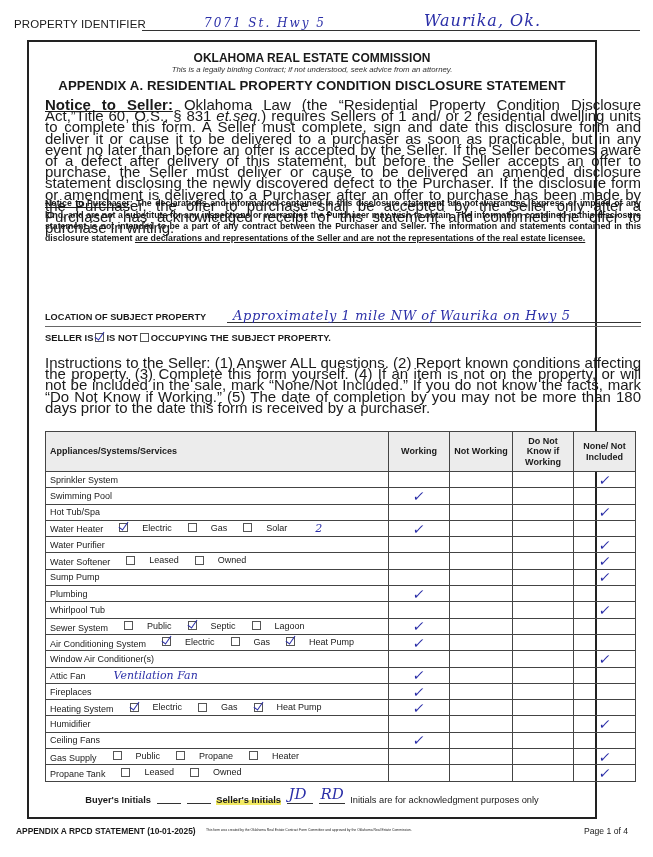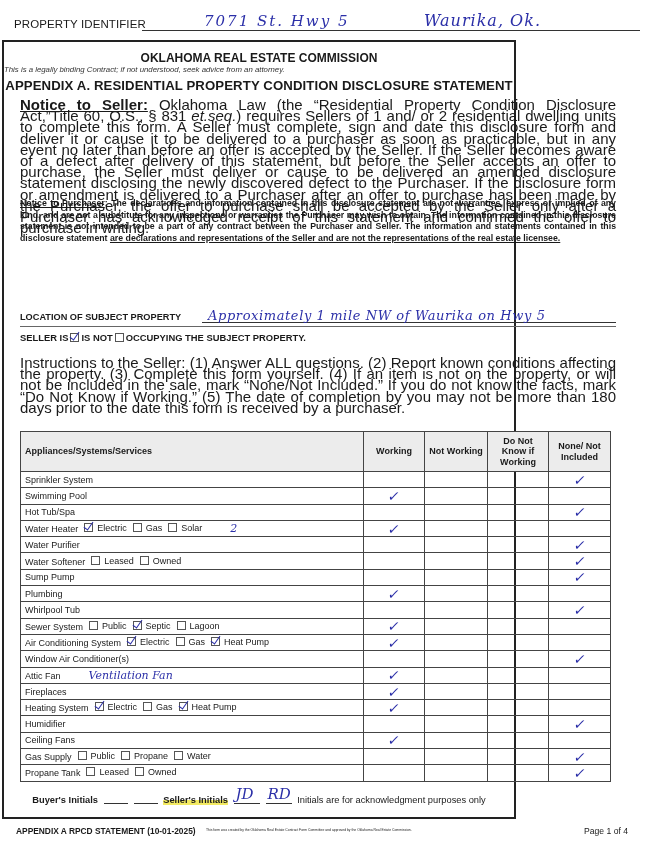--- a/index.html
+++ b/index.html
@@ -5,28 +5,28 @@
   * { box-sizing: border-box; margin: 0; padding: 0; }
   html, body { width: 653px; height: 857px; background: #ffffff; overflow: hidden; }
   body { position: relative; font-family: "Liberation Sans", sans-serif; color: #1a1a1a; }
 
   .hand { font-family: "DejaVu Serif", serif; font-style: italic; color: #2b2fa8; }
 
   
   .prop-id { position: absolute; left: 14px; top: 10px; width: 626px; height: 22px; }
   .prop-id .lbl { position: absolute; left: 0; bottom: 2px; font-size: 11.5px; letter-spacing: 0.1px; }
   .prop-id .line { position: absolute; left: 128px; right: 0; bottom: 1px; border-bottom: 1px solid #333; }
-  .prop-id .val1 { position: absolute; left: 190px; bottom: 2px; font-size: 15px; letter-spacing: 2px; }
+  .prop-id .val1 { position: absolute; left: 190px; bottom: 2px; font-size: 12px; letter-spacing: 2px; }
   .prop-id .val2 { position: absolute; left: 410px; bottom: 2px; font-size: 16px; letter-spacing: 1px; }
 
   
-  .box { position: absolute; left: 2px; top: 40px; width: 514px; height: 779px; border: 2px solid #222; }
+  .box { position: absolute; left: 27px; top: 40px; width: 570px; height: 779px; border: 2px solid #222; }
 
   .hdr1 { position: absolute; left: 0; right: 0; top: 9px; text-align: center; font-weight: bold; font-size: 12px; }
-  .hdr2 { position: absolute; left: 0; right: 0; top: 23px; font-style: italic; font-size: 7.8px; color: #333; }
+  .hdr2 { position: absolute; left: 0; right: 0; top: 23px; text-align: center; font-style: italic; font-size: 7.8px; color: #333; }
   .hdr3 { position: absolute; left: 0; right: 0; top: 36px; text-align: center; font-weight: bold; font-size: 13.2px; letter-spacing: 0.1px; }
 
   .para { position: absolute; left: 16px; width: 596px; font-size: 15px; line-height: 11.2px; text-align: justify; }
   .para.bold { font-weight: bold; font-size: 8.75px; line-height: 11.6px; }
   .u { text-decoration: underline; }
   .ub { text-decoration: underline; font-weight: bold; }
 
   .loc { position: absolute; left: 16px; top: 262px; width: 596px; height: 20px; }
   .loc .lbl { position: absolute; left: 0; bottom: 2px; font-weight: bold; font-size: 9.2px; }
   .loc .line { position: absolute; left: 182px; right: 0; bottom: 1px; border-bottom: 1px solid #333; }
@@ -40,21 +40,21 @@
   .q { position: absolute; left: 16px; top: 364px; font-weight: bold; font-size: 9px; }
 
   
   .tbl { position: absolute; left: 16px; top: 389px; width: 590px; border-collapse: collapse; border: 1.5px solid #333; table-layout: fixed; }
   .tbl th, .tbl td { border: 1px solid #444; font-size: 9px; padding: 0 4px; }
   .tbl th { background: #ececec; height: 40px; font-weight: bold; text-align: center; line-height: 10.5px; }
   .tbl th.first { text-align: left; }
   .tbl td { height: 16.3px; white-space: nowrap; }
   .tbl td.mark { text-align: center; padding: 0; }
   .chk { display: inline-block; font-size: 14px; color: #2b2fa8; font-family: "DejaVu Sans", sans-serif; line-height: 14px; transform: skewX(-12deg); }
-  .opt { display: inline-flex; align-items: flex-start; gap: 4px; margin-left: 6px; }
+  .opt { display: inline-flex; align-items: center; gap: 14px; margin-left: 16px; }
   .note { margin-left: 28px; font-size: 11px; }
 
   .initials { position: absolute; left: 0; right: 0; top: 752px; text-align: center; font-size: 9.3px; white-space: nowrap; }
   .initials .b { font-weight: bold; }
   .initials .blank { display: inline-block; width: 24px; border-bottom: 1px solid #333; margin: 0 3px; vertical-align: -1px; }
   .initials .hl { background: linear-gradient(transparent 55%, #f3ea62 55%); text-align: center; }
   .initials .sig { position: relative; display: inline-block; width: 26px; border-bottom: 1px solid #333; margin: 0 3px; height: 10px; vertical-align: -1px; }
   .initials .sig span { position: absolute; left: 2px; bottom: 0; font-size: 15px; }
 
   .footer { position: absolute; left: 16px; top: 826px; width: 628px; height: 14px; }
@@ -285,21 +285,21 @@
         </tr>
         <tr>
           <td><span>Gas Supply</span><span class="opt">
               <span class="cb"></span>
               <span>Public</span>
             </span><span class="opt">
               <span class="cb"></span>
               <span>Propane</span>
             </span><span class="opt">
               <span class="cb"></span>
-              <span>Water</span>
+              <span>Heater</span>
             </span></td>
           <td class="mark"></td>
           <td class="mark"></td>
           <td class="mark"></td>
           <td class="mark"><span class="chk">✓</span></td>
         </tr>
         <tr>
           <td><span>Propane Tank</span><span class="opt">
               <span class="cb"></span>
               <span>Leased</span>

